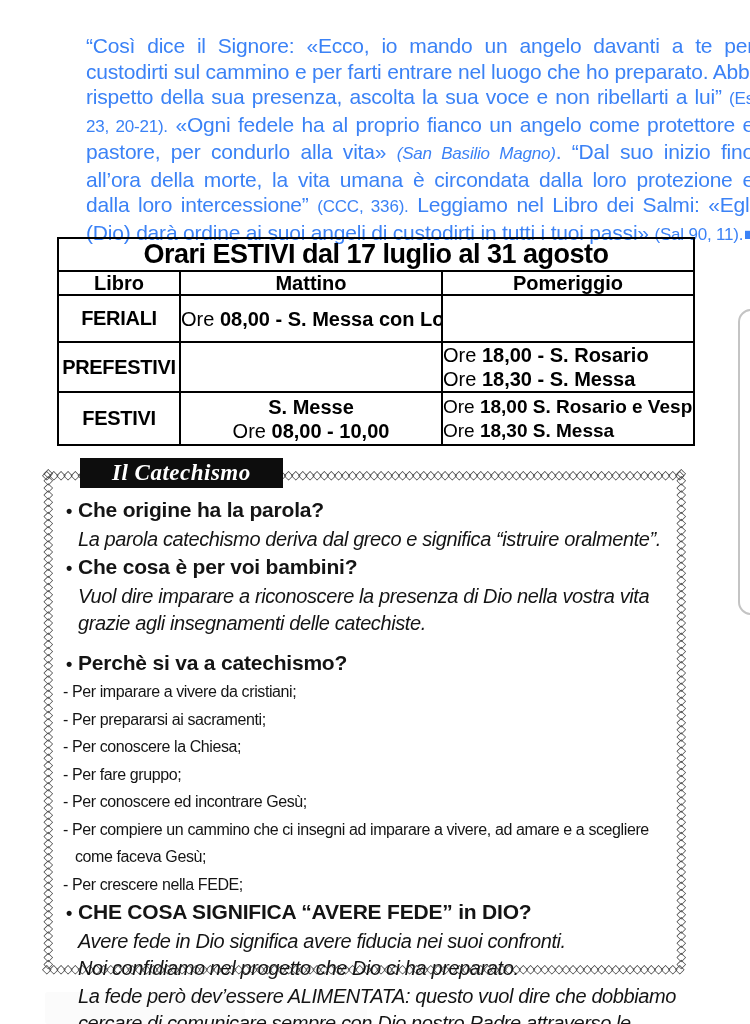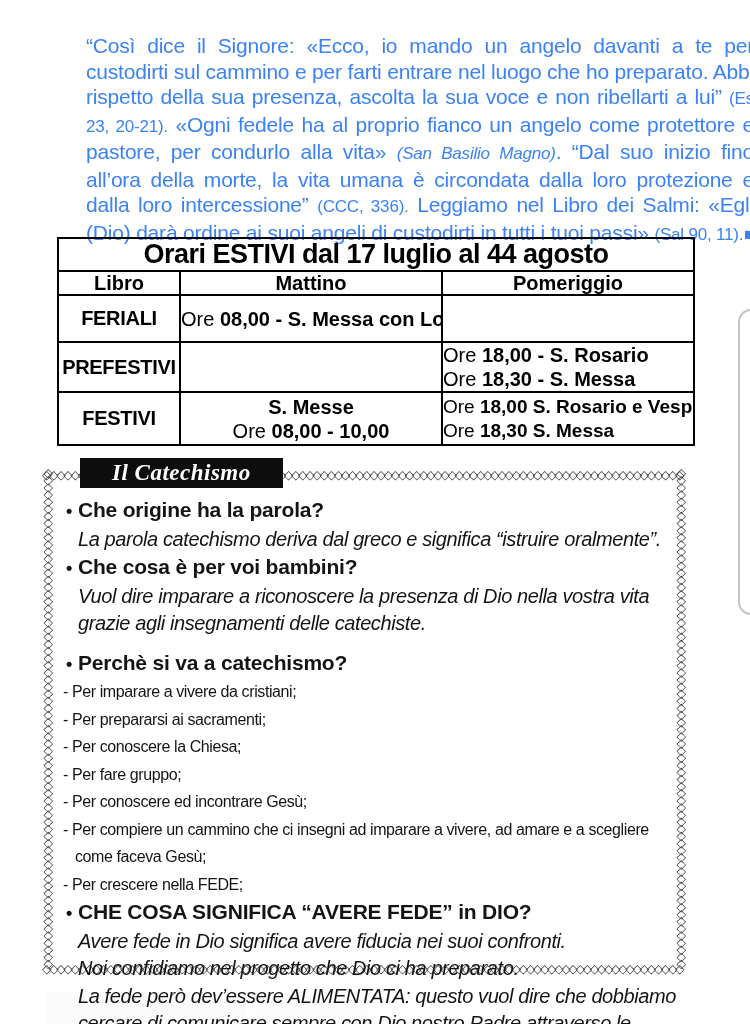--- a/index.html
+++ b/index.html
@@ -87,21 +87,21 @@
   <p class="intro" id="intro-paragraph"><span class="run-body">“Così dice il Signore: «Ecco, io mando un angelo davanti a te per custodirti sul cammino e per farti entrare nel luogo che ho preparato. Abbi rispetto della sua presenza, ascolta la sua voce e non ribellarti a lui” </span><span class="run-cite">(Es 23, 20-21).</span><span class="run-body"> «Ogni fedele ha al proprio fianco un angelo come protettore e pastore, per condurlo alla vita» </span><span class="run-cite-italic">(San Basilio Magno)</span><span class="run-body">. “Dal suo inizio fino all’ora della morte, la vita umana è circondata dalla loro protezione e dalla loro intercessione” </span><span class="run-cite">(CCC, 336).</span><span class="run-body"> Leggiamo nel Libro dei Salmi: «Egli (Dio) darà ordine ai suoi angeli di custodirti in tutti i tuoi passi» </span><span class="run-cite">(Sal 90, 11).</span><span class="end-mark">■</span></p>
 
   <table id="orari-table">
     <colgroup>
       <col style="width:122px">
         <col style="width:262px">
         <col style="width:252px">
     </colgroup>
     <tbody id="orari-body">
         <tr>
-          <td colspan="3" class="t-title">Orari ESTIVI dal 17 luglio al 44 agosto</td>
+          <td colspan="3" class="t-title">Orari ESTIVI dal 17 luglio al 31 agosto</td>
         </tr>
         <tr class="t-head">
           <td>Libro</td>
           <td>Mattino</td>
           <td>Pomeriggio</td>
         </tr>
         <tr class="t-row-0">
           <td class="t-lbl">FERIALI</td>
           <td class="align-left col-mat">
             <div class="cell-line"><span>Ore </span><span class="bold">08,00 - S. Messa con Lodi</span></div>

